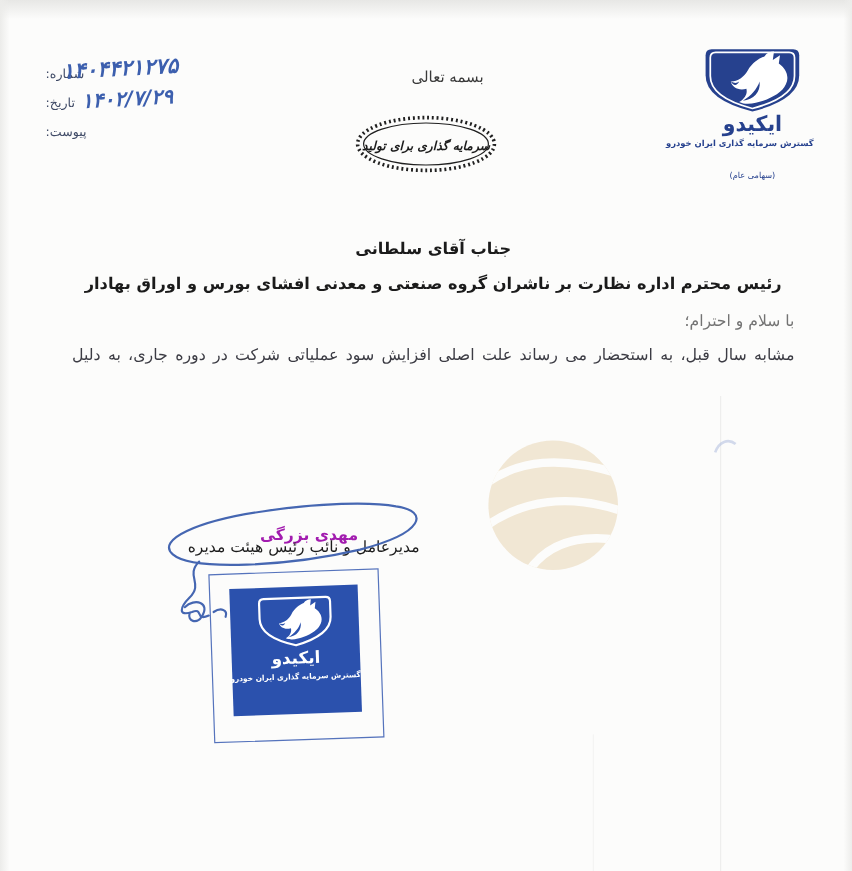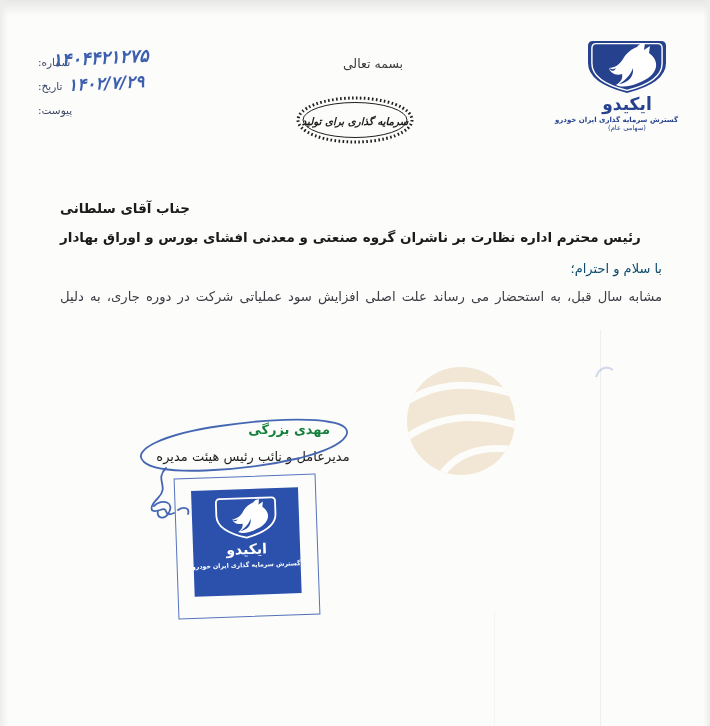--- a/index.html
+++ b/index.html
@@ -33,41 +33,41 @@
 
   
   .oval-stamp{position:absolute;top:94px;left:294px;width:122px;height:52px;}
 
   
   .logo-block{position:absolute;top:38px;left:576px;width:102px;text-align:center;direction:rtl;}
   .logo-shield{display:block;margin:0 auto;}
   .logo-wordmark{font-size:17px;font-weight:bold;color:#26418e;letter-spacing:1px;
     margin-top:-2px;transform:scaleY(1.05);}
   .logo-company{font-size:7px;font-weight:bold;color:#26418e;margin-top:2px;white-space:nowrap;}
-  .logo-type{font-size:6.8px;color:#26418e;margin-top:0;}
+  .logo-type{font-size:6.8px;color:#26418e;margin-top:18px;}
 
   
-  .recipient{position:absolute;top:194px;right:48px;left:60px;text-align:left;
+  .recipient{position:absolute;top:194px;right:48px;left:60px;text-align:center;
     font-weight:bold;font-size:13.5px;color:#1b1b1b;line-height:29px;}
 
   
-  .salutation{position:absolute;top:261px;right:48px;font-size:13px;color:#0c4a6e;}
+  .salutation{position:absolute;top:261px;right:48px;font-size:13px;color:#737373;}
   .body-par{position:absolute;top:284px;right:48px;left:60px;font-size:13.2px;
     color:#3c3c44;line-height:26px;}
   .body-line{display:block;text-align:justify;text-align-last:justify;}
   .body-line.first{text-indent:14px;}
   .body-line.last{text-align:right;text-align-last:right;}
 
   
   .watermark{position:absolute;top:364px;left:404px;width:114px;height:114px;opacity:.8;}
   .wm-stroke{position:absolute;top:364px;left:594px;width:22px;height:16px;opacity:.5;}
 
   
-  .sig-name{position:absolute;top:422px;left:185px;width:145px;text-align:right;
-    font-weight:bold;font-size:13px;color:#15803d;}
+  .sig-name{position:absolute;top:439px;left:185px;width:145px;text-align:center;
+    font-weight:bold;font-size:13px;color:#a21caf;}
   .sig-title{position:absolute;top:449px;left:133px;width:240px;text-align:center;
     font-weight:normal;font-size:13px;color:#1c1c1c;}
   .sig-ink{position:absolute;top:414px;left:118px;width:262px;height:122px;}
 
   
   .stamp{position:absolute;top:476px;left:176px;width:142px;height:141px;
     transform:rotate(-2deg);}
   .stamp-outer{position:absolute;inset:0;border:1.5px solid rgba(42,80,173,.8);}
   .stamp-inner{position:absolute;top:13px;left:17px;width:107px;height:106px;
     background:#2b51ad;text-align:center;}

